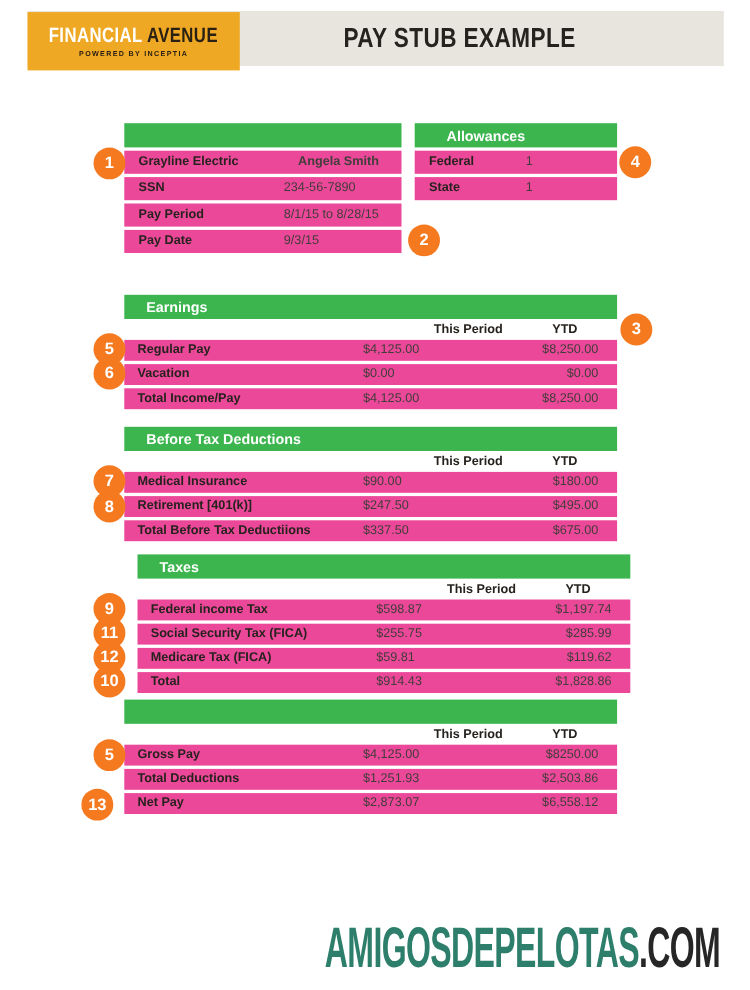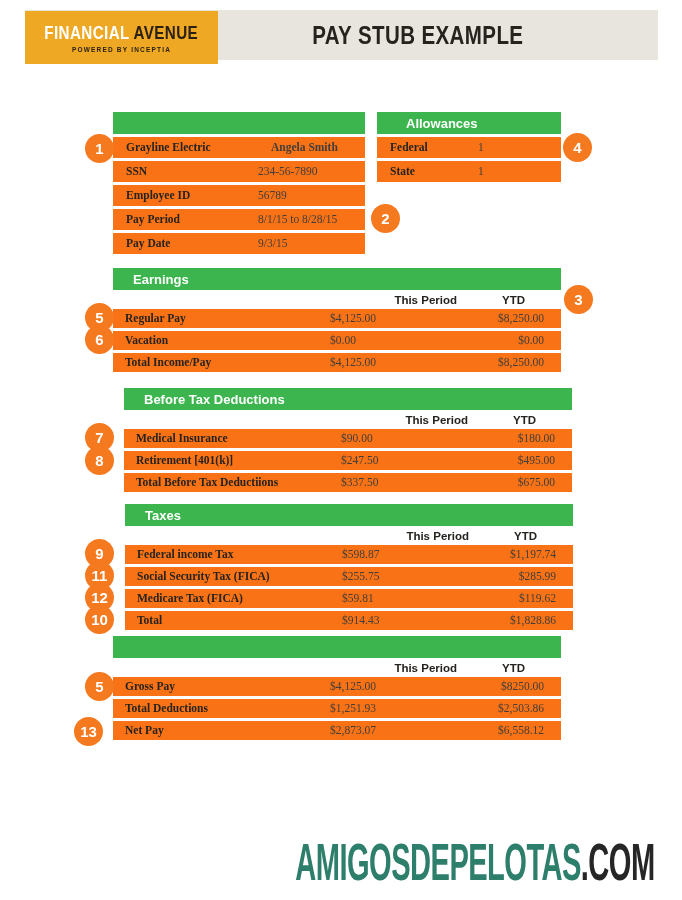--- a/index.html
+++ b/index.html
@@ -18,21 +18,21 @@
   .logo-line{font-size:19px;font-weight:bold;letter-spacing:0.5px;transform:scaleX(0.8);white-space:nowrap;}
   .logo-financial{color:#ffffff;}
   .logo-avenue{color:#2a2014;}
   .logo-tagline{font-size:6.5px;font-weight:bold;color:#2a2014;letter-spacing:1.2px;margin-top:2px;white-space:nowrap;}
   
   .tbl{position:absolute;}
   .gbar{height:22px;background:#3cb54e;margin-bottom:3px;
     display:flex;align-items:center;color:#ffffff;font-weight:bold;font-size:13px;}
   .gbar.pad-sm{padding-left:29px;}
   .gbar.pad-lg{padding-left:20px;}
-  .row{background:#f97316;margin-bottom:3px;display:grid;align-items:center;font-size:11.5px;font-family:Liberation Serif, serif;}
+  .row{background:#ec4899;margin-bottom:3px;display:grid;align-items:center;font-size:11.5px;}
   .lbl{font-weight:bold;color:#26221e;}
   .val{color:#413d3a;}
   
   .erow{grid-template-columns:145px 1fr;height:21px;line-height:21px;}
   .erow .lbl{padding-left:13px;}
   .arow{grid-template-columns:1fr 103px;height:21px;line-height:21px;}
   .arow .lbl{padding-left:13px;}
   .arow .val{padding-left:20px;}
   
   .chead{display:grid;grid-template-columns:1fr 130px 101px;height:14px;line-height:14px;
@@ -78,24 +78,20 @@
     <div class="gbar"></div>
     <div class="row erow">
       <span class="lbl">Grayline Electric</span>
       <span class="val lbl">Angela Smith</span>
     </div>
     <div class="row erow">
       <span class="lbl">SSN</span>
       <span class="val">234-56-7890</span>
     </div>
     <div class="row erow">
-      <span class="lbl">Employee ID</span>
-      <span class="val">56789</span>
-    </div>
-    <div class="row erow">
       <span class="lbl">Pay Period</span>
       <span class="val">8/1/15 to 8/28/15</span>
     </div>
     <div class="row erow">
       <span class="lbl">Pay Date</span>
       <span class="val">9/3/15</span>
     </div>
   </div>
 
   <div class="tbl" style="left:377px;top:112px;width:184px;">
@@ -131,21 +127,21 @@
       <span class="val v-period">$0.00</span>
       <span class="val v-ytd">$0.00</span>
     </div>
     <div class="row mrow">
       <span class="lbl">Total Income/Pay</span>
       <span class="val v-period">$4,125.00</span>
       <span class="val v-ytd">$8,250.00</span>
     </div>
   </div>
 
-  <div class="tbl" style="left:124px;top:388px;width:448px;">
+  <div class="tbl" style="left:113px;top:388px;width:448px;">
     <div class="gbar pad-lg">
       <span>Before Tax Deductions</span>
     </div>
     <div class="chead">
       <span></span>
       <span class="c-period">This Period</span>
       <span class="c-ytd">YTD</span>
     </div>
     <div class="row mrow">
       <span class="lbl">Medical Insurance</span>

